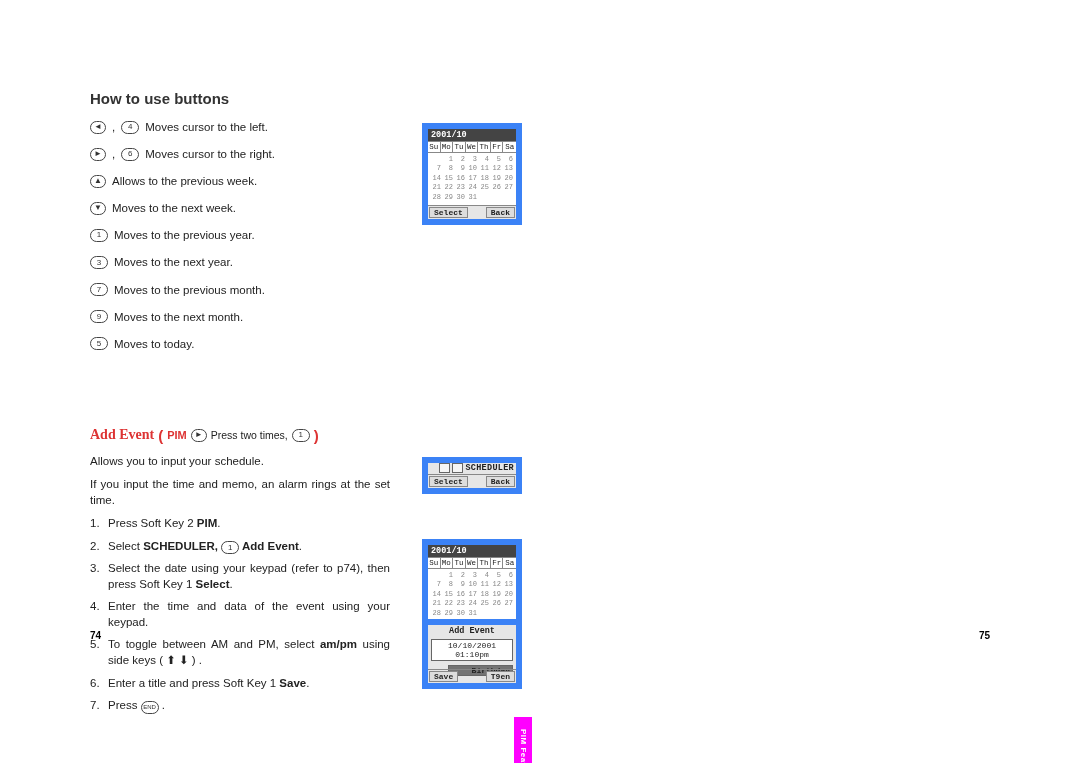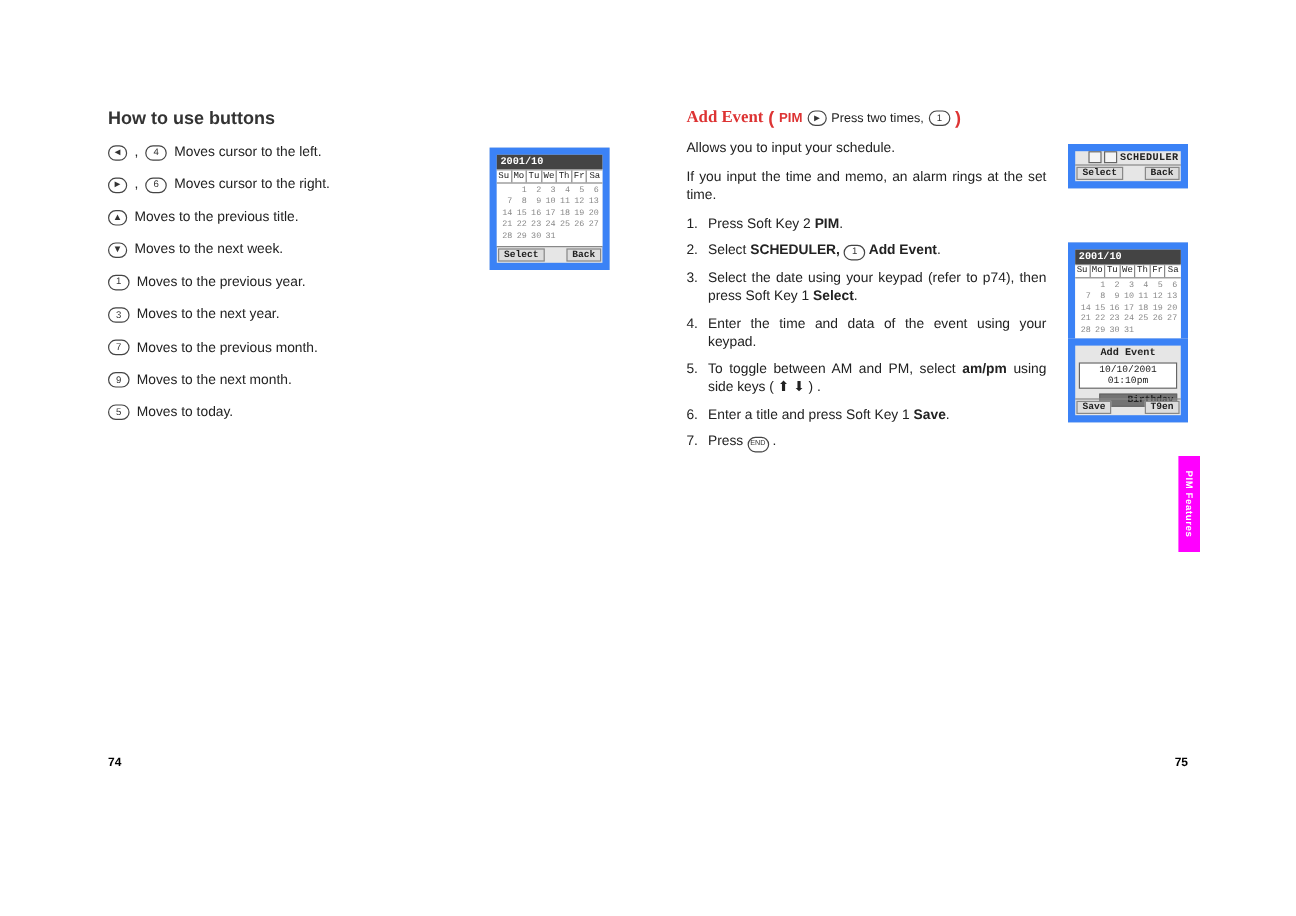--- a/index.html
+++ b/index.html
@@ -2,20 +2,21 @@
 <html><head>
 <meta charset="utf-8">
 <style>
   * { box-sizing: border-box; margin: 0; padding: 0; }
   html, body { width: 1080px; height: 763px; background: #fff; font-family: Arial, Helvetica, sans-serif; }
   .page-wrap {
     display: flex;
     gap: 64px;
     padding: 90px 90px 0 90px;
     position: relative;
+    flex-direction: column;
   }
   .col-left, .col-right {
     width: 432px;
     position: relative;
   }
   .h-left {
     font-size: 15px;
     font-weight: bold;
     color: #333;
     margin-bottom: 12px;
@@ -112,21 +113,21 @@
         <span>Moves cursor to the left.</span>
       </div>
       <div class="item">
         <span class="keyicon arrow">►</span>
           <span>, </span>
         <span class="keyicon round">6</span>
         <span>Moves cursor to the right.</span>
       </div>
       <div class="item">
         <span class="keyicon arrow">▲</span>
-        <span>Moves to the previous title.</span>
+        <span>Allows to the previous week.</span>
       </div>
       <div class="item">
         <span class="keyicon arrow">▼</span>
         <span>Moves to the next week.</span>
       </div>
       <div class="item">
         <span class="keyicon round">1</span>
         <span>Moves to the previous year.</span>
       </div>
       <div class="item">

